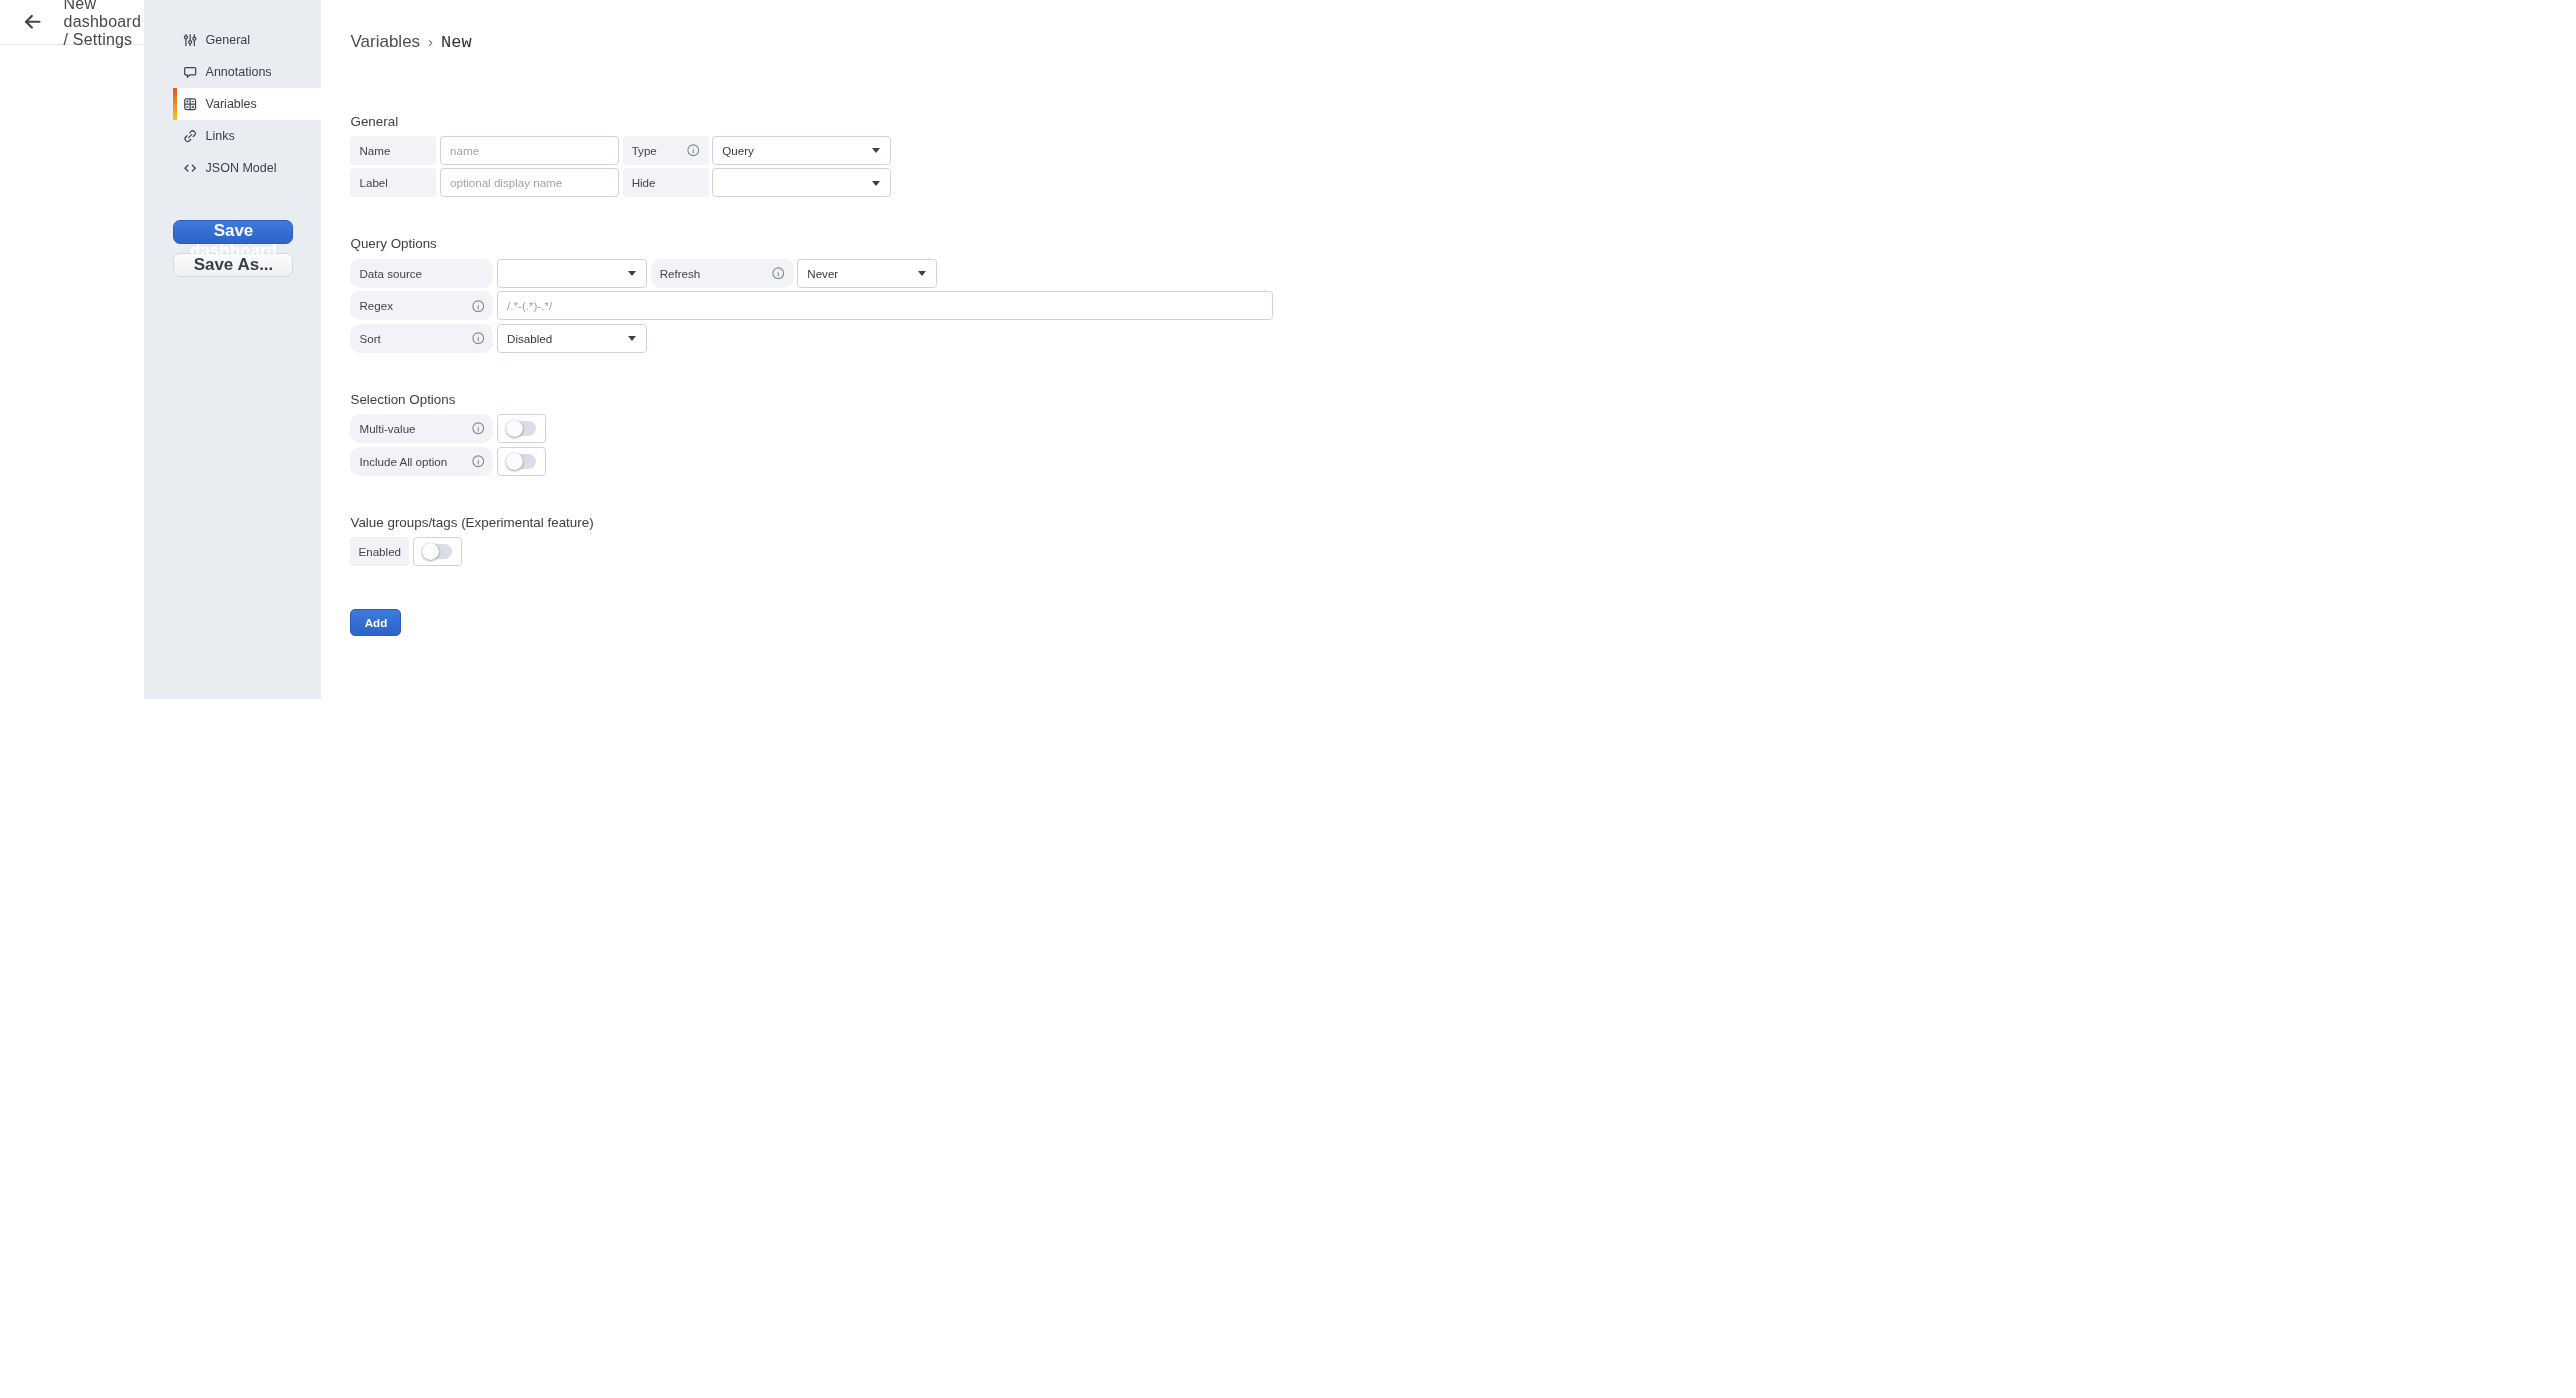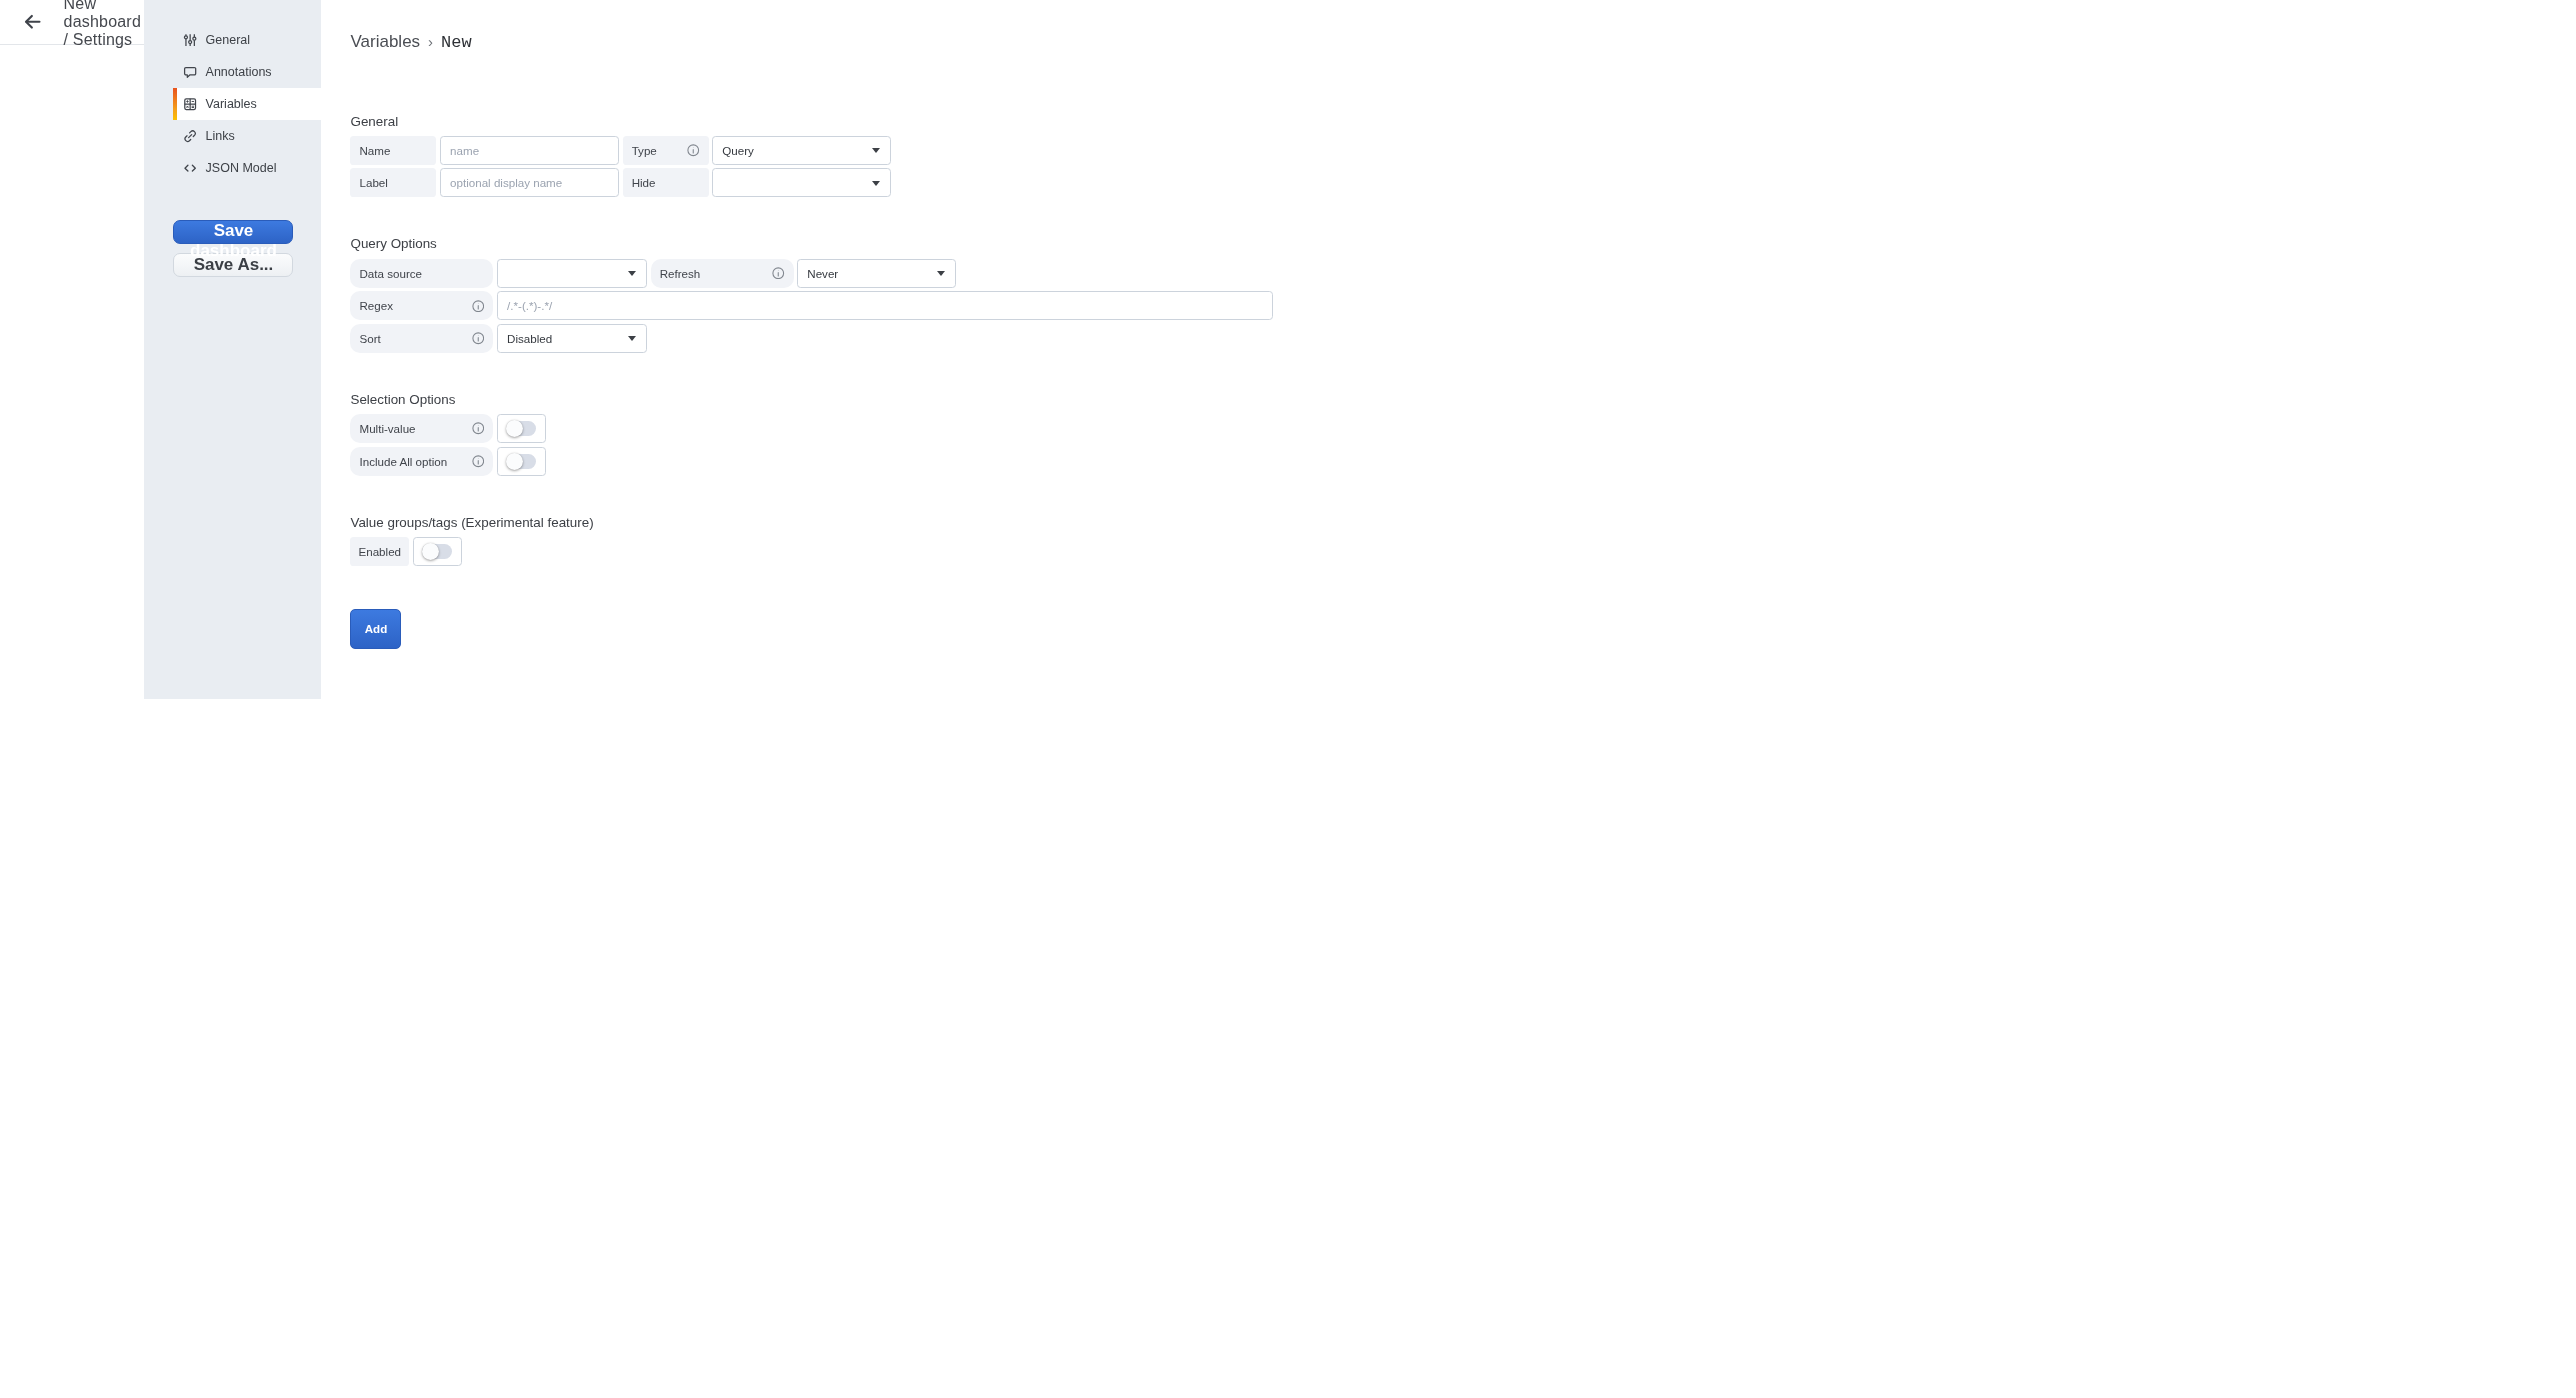--- a/index.html
+++ b/index.html
@@ -104,21 +104,21 @@
 
   .f-select {
     position:relative; height:29px; margin-right:3.6px;
     border:0.9px solid #ccd3dc; border-radius:3.6px; background:#fff;
     display:flex; align-items:center;
     padding:0 25px 0 9px;
     font-size:11.6px; color:#35393f; cursor:pointer;
   }
   .sel-sm { width:179px; }
   .sel-md { width:150px; }
-  .sel-lg { width:159px; }
+  .sel-lg { width:140px; }
   .caret {
     position:absolute; right:9.8px; top:11.6px;
     width:0; height:0;
     border-left:4.5px solid transparent; border-right:4.5px solid transparent;
     border-top:5.4px solid #3c4046;
   }
 
   .toggle-box {
     width:49px; height:29px;
     border:0.9px solid #ccd3dc; border-radius:3.6px; background:#fff;
@@ -131,21 +131,21 @@
   }
   .toggle-knob {
     position:absolute; left:-0.9px; top:-0.9px;
     width:17px; height:17px; border-radius:50%;
     background:#fbfcfd;
     box-shadow:0 0.9px 2.7px rgba(0,0,0,.35), 0 0 0.9px rgba(0,0,0,.2);
   }
 
   .add-btn {
     margin-top:39px;
-    width:51px; height:40px; border-radius:5px;
+    width:51px; height:27px; border-radius:5px;
     background:linear-gradient(180deg,#3d7ae0 0%, #2d63c6 100%);
     border:0.9px solid #2a5cba; color:#fff;
     font-size:11.6px; font-weight:700; cursor:pointer;
     font-family:"Liberation Sans", sans-serif;
   }
 </style>
 </head>
 <body>
 
 <div class="app">

